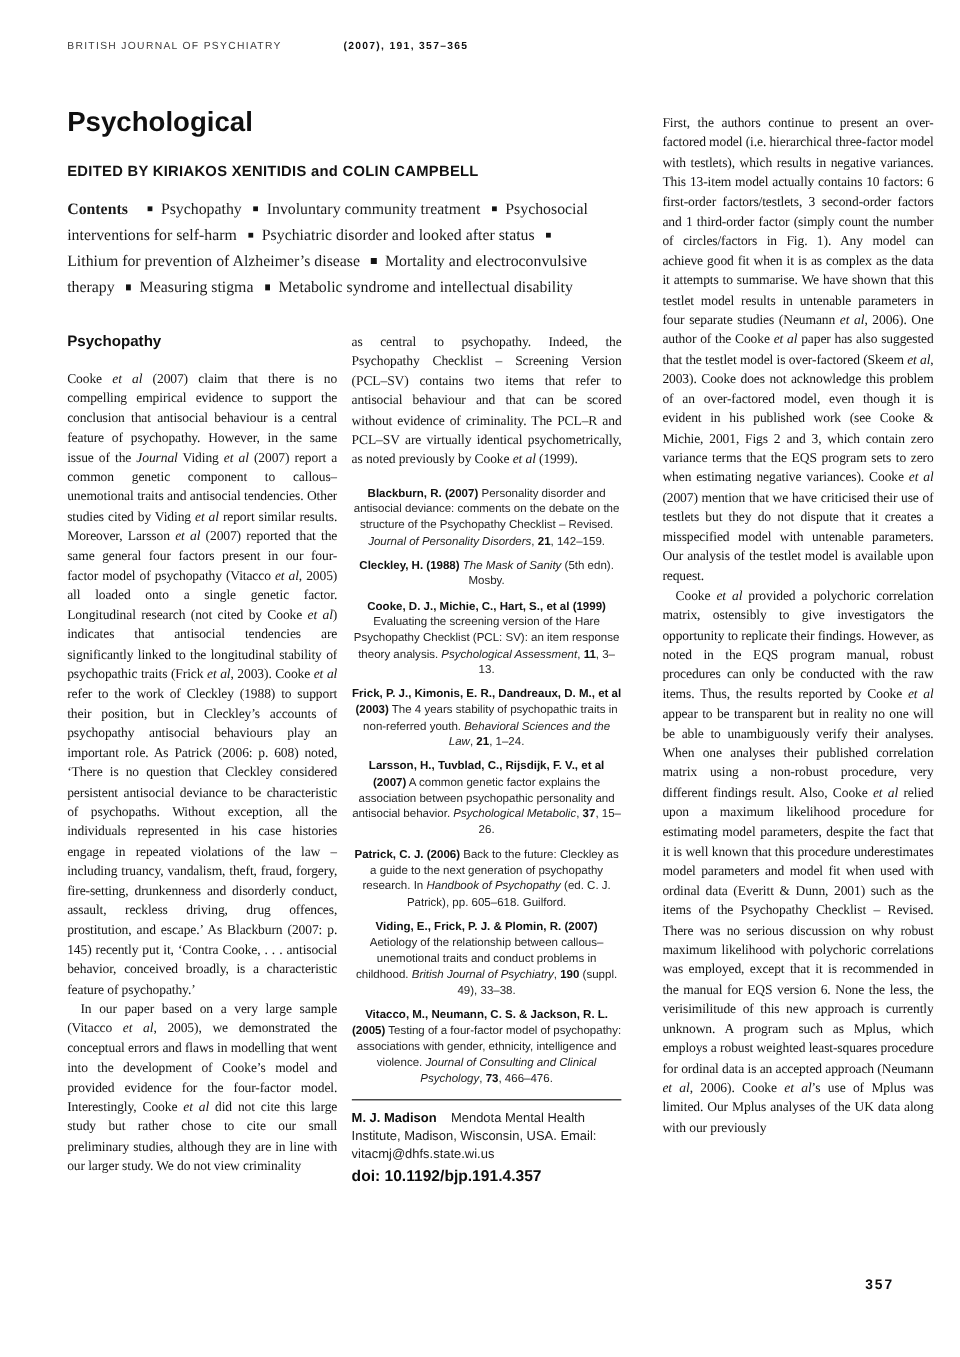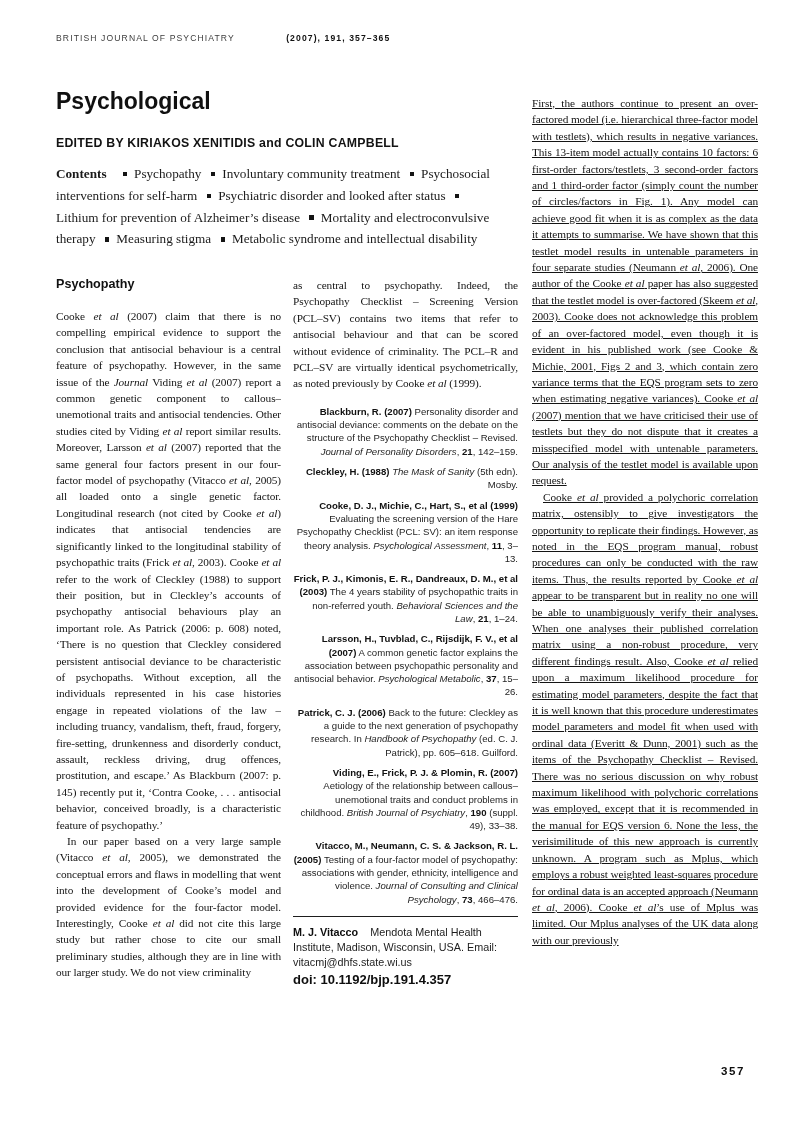--- a/index.html
+++ b/index.html
@@ -16,28 +16,28 @@
   .edited{margin-top:21px;font-family:"Liberation Sans",sans-serif;font-weight:bold;font-size:12.3px;letter-spacing:0.25px;color:#131313;}
   .contents{margin:13px 0 0;font-family:Liberation Serif, serif;font-size:13.2px;line-height:21.8px;color:#1a1a1a;text-align:left;}
   .contents-label{font-weight:bold;margin-right:13px;}
   .c-item{margin-right:3px;}
   .sq{display:inline-block;width:4.5px;height:4.5px;background:#141414;margin:0 7px 2px 3px;vertical-align:middle;}
 
   
   .col{position:absolute;font-family:"Liberation Serif",serif;color:#141414;}
   .col1{left:56px;top:277px;width:225px;height:790px;overflow:hidden;}
   .col2{left:293px;top:277px;width:225px;height:790px;overflow:hidden;}
-  .col3{left:532px;top:95px;width:226px;height:968px;overflow:hidden;text-decoration:underline;}
+  .col3{left:552px;top:95px;width:226px;height:968px;overflow:hidden;}
   .col h2{margin:0 0 17px;font-family:"Liberation Sans",sans-serif;font-weight:bold;font-size:12.6px;color:#101010;}
   .body{margin:0;font-size:11.3px;line-height:16.4px;text-align:justify;letter-spacing:-0.1px;hyphens:auto;-webkit-hyphens:auto;}
   .body.indent{text-indent:11px;}
 
   
   .refs{margin-top:13px;}
-  .ref{margin:0 0 7px;font-family:"Liberation Sans",sans-serif;font-size:9.6px;line-height:13.3px;color:#242424;text-align:right;}
+  .ref{margin:0 0 7px;font-family:"Liberation Sans",sans-serif;font-size:9.6px;line-height:13.3px;color:#242424;text-align:center;}
   .ref b{color:#111;}
 
   
   .sig{margin-top:4px;}
   .sig .rule{border:none;border-top:1.6px solid #1d1d1d;margin:10px 0 8px;width:100%;}
   .sig-text{margin:0;font-family:"Liberation Sans",sans-serif;font-size:10.8px;line-height:15.2px;color:#1d1d1d;text-align:left;}
   .sig-text b{margin-right:9px;color:#0e0e0e;}
   .doi{margin:1px 0 0;font-family:"Liberation Sans",sans-serif;font-weight:bold;font-size:13px;line-height:15px;color:#0e0e0e;}
 
   
@@ -77,21 +77,21 @@
       <p class="ref"><b>Frick, P. J., Kimonis, E. R., Dandreaux, D. M., et al (2003)</b> The 4 years stability of psychopathic traits in non-referred youth. <i>Behavioral Sciences and the Law</i>, <b>21</b>, 1–24.</p>
       <p class="ref"><b>Larsson, H., Tuvblad, C., Rijsdijk, F. V., et al (2007)</b> A common genetic factor explains the association between psychopathic personality and antisocial behavior. <i>Psychological Metabolic</i>, <b>37</b>, 15–26.</p>
       <p class="ref"><b>Patrick, C. J. (2006)</b> Back to the future: Cleckley as a guide to the next generation of psychopathy research. In <i>Handbook of Psychopathy</i> (ed. C. J. Patrick), pp. 605–618. Guilford.</p>
       <p class="ref"><b>Viding, E., Frick, P. J. &amp; Plomin, R. (2007)</b> Aetiology of the relationship between callous–unemotional traits and conduct problems in childhood. <i>British Journal of Psychiatry</i>, <b>190</b> (suppl. 49), 33–38.</p>
       <p class="ref"><b>Vitacco, M., Neumann, C. S. &amp; Jackson, R. L. (2005)</b> Testing of a four-factor model of psychopathy: associations with gender, ethnicity, intelligence and violence. <i>Journal of Consulting and Clinical Psychology</i>, <b>73</b>, 466–476.</p>
     </div>
 
     <div class="sig">
       <hr class="rule">
       <p class="sig-text">
-        <b>M. J. Vitacco</b>
+        <b>M. J. Madison</b>
         <span>Mendota Mental Health Institute, Madison, Wisconsin, USA. Email:</span>
         <span>vitacmj@dhfs.state.wi.us</span>
       </p>
       <p class="doi">doi: 10.1192/bjp.191.4.357</p>
     </div>
 
   </section>
 
   <section class="col col3">
     <p class="body">First, the authors continue to present an over-factored model (i.e. hierarchical three-factor model with testlets), which results in negative variances. This 13-item model actually contains 10 factors: 6 first-order factors/testlets, 3 second-order factors and 1 third-order factor (simply count the number of circles/factors in Fig. 1). Any model can achieve good fit when it is as complex as the data it attempts to summarise. We have shown that this testlet model results in untenable parameters in four separate studies (Neumann <i>et al</i>, 2006). One author of the Cooke <i>et al</i> paper has also suggested that the testlet model is over-factored (Skeem <i>et al</i>, 2003). Cooke does not acknowledge this problem of an over-factored model, even though it is evident in his published work (see Cooke &amp; Michie, 2001, Figs 2 and 3, which contain zero variance terms that the EQS program sets to zero when estimating negative variances). Cooke <i>et al</i> (2007) mention that we have criticised their use of testlets but they do not dispute that it creates a misspecified model with untenable parameters. Our analysis of the testlet model is available upon request.</p>

